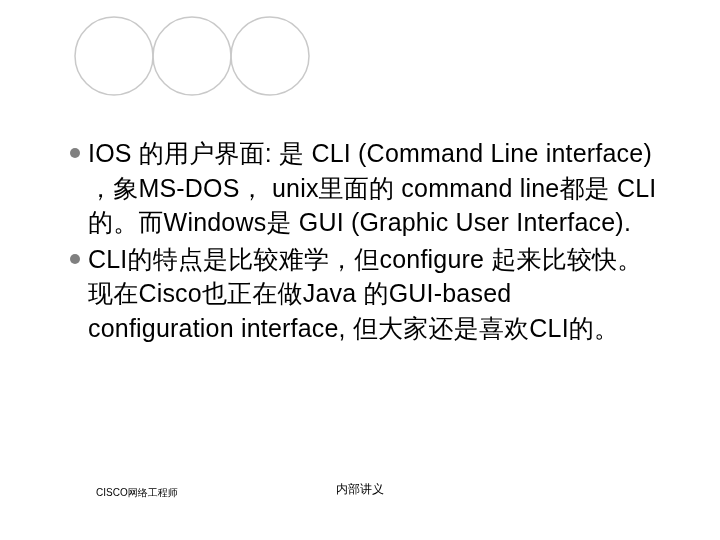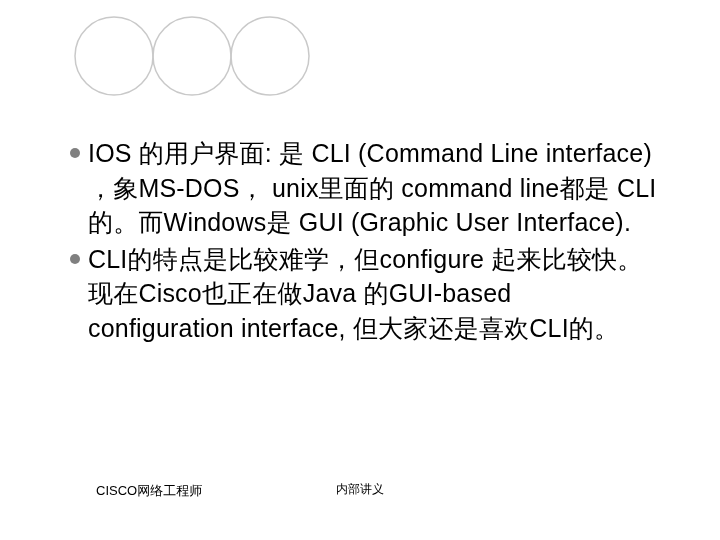--- a/index.html
+++ b/index.html
@@ -57,21 +57,21 @@
     position: absolute;
     bottom: 40px;
     left: 0;
     right: 0;
     height: 24px;
   }
   .footer-left {
     position: absolute;
     left: 96px;
     bottom: 0;
-    font-size: 13px;
+    font-size: 10px;
     color: #000000;
     font-family: Arial, "SimSun", sans-serif;
   }
   .footer-center {
     position: absolute;
     left: 50%;
     bottom: 2px;
     transform: translateX(-50%);
     font-size: 12px;
     color: #000000;

